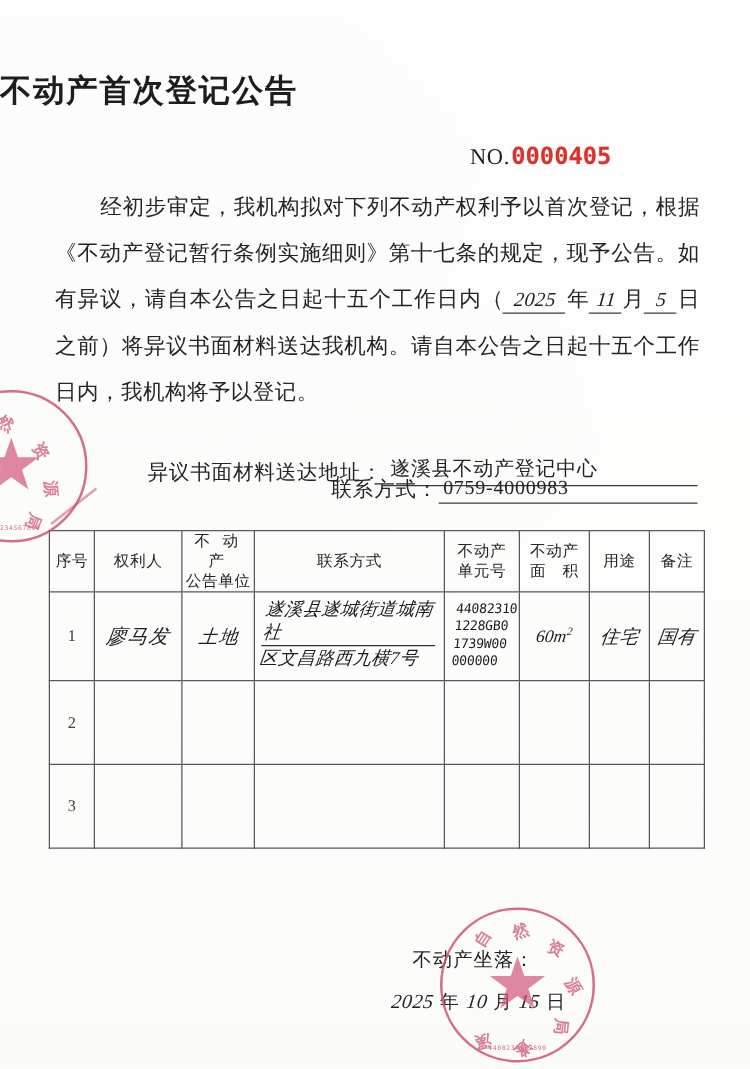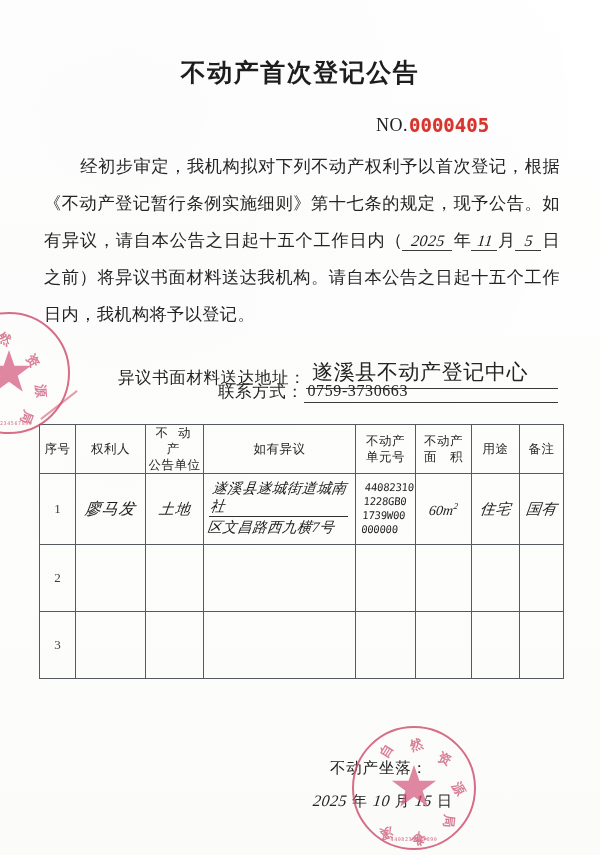--- a/index.html
+++ b/index.html
@@ -24,21 +24,21 @@
     background:
       radial-gradient(circle at 20% 12%, rgba(0,0,0,0.012), rgba(0,0,0,0) 60%),
       linear-gradient(180deg, #ffffff 0%, #fdfdfc 55%, #fbfbfa 100%);
   }
 
   .doc-title {
     position: absolute;
     top: 56px;
     left: 0;
     width: 600px;
-    text-align: center;
+    text-align: left;
     font-family: "DejaVu Sans", "Liberation Sans", sans-serif;
     font-size: 25px;
     font-weight: 700;
     letter-spacing: 1.5px;
     color: #1d1d1d;
   }
 
   .doc-number {
     position: absolute;
     top: 114px;
@@ -99,35 +99,35 @@
     letter-spacing: 0.6px;
     color: #242424;
     display: flex;
     align-items: flex-end;
   }
   .addr-line .lbl { white-space: nowrap; margin-top: 31px; }
   .addr-line .val {
     flex: 1;
     border-bottom: 1px solid #3a3a3a;
     padding: 0 4px 2px 6px;
-    font-size: 21px;
+    font-size: 16px;
   }
 
   .tel-line {
     position: absolute;
     top: 381px;
     left: 218px;
     width: 340px;
     font-size: 16.5px;
     letter-spacing: 0.6px;
     color: #242424;
     display: flex;
     align-items: flex-end;
   }
-  .tel-line .lbl { white-space: nowrap; }
+  .tel-line .lbl { white-space: nowrap; margin-left: 47px; }
   .tel-line .val {
     flex: 1;
     border-bottom: 1px solid #3a3a3a;
     padding: 0 4px 2px 4px;
     font-family: "Liberation Serif", "DejaVu Serif", serif;
     font-size: 16px;
   }
 
   
   table.reg-table {
@@ -314,21 +314,21 @@
     <span class="indent"></span><span>经初步审定，我机构拟对下列不动产权利予以首次登记，根据《不动产登记暂行条例实施细则》第十七条的规定，现予公告。如有异议，请自本公告之日起十五个工作日内（</span><span class="hw-blank">2025</span><span>年</span><span class="hw-blank narrow">11</span><span>月</span><span class="hw-blank narrow">5</span><span>日之前）</span><span>将异议书面材料送达我机构。请自本公告之日起十五个工作日内，我机构将予以登记。</span>
   </div>
 
   <div class="addr-line">
     <span class="lbl">异议书面材料送达地址：</span>
     <span class="val">遂溪县不动产登记中心</span>
   </div>
 
   <div class="tel-line">
     <span class="lbl">联系方式：</span>
-    <span class="val">0759-3730663</span>
+    <span class="val">0759-4000983</span>
   </div>
 
   <table class="reg-table">
     <colgroup>
       <col style="width:36px">
       <col style="width:70px">
       <col style="width:58px">
       <col style="width:152px">
       <col style="width:60px">
       <col style="width:56px">
@@ -336,21 +336,21 @@
       <col style="width:44px">
     </colgroup>
     <thead>
       <tr>
         <th>序号</th>
         <th>权利人</th>
         <th>
           <span class="sp">不 动 产</span><br>
           <span>公告单位</span>
         </th>
-        <th>如有异议</th>
+        <th>联系方式</th>
         <th>
           <span>不动产</span><br>
           <span>单元号</span>
         </th>
         <th>
           <span>不动产</span><br>
           <span>面　积</span>
         </th>
         <th>用途</th>
         <th>备注</th>

